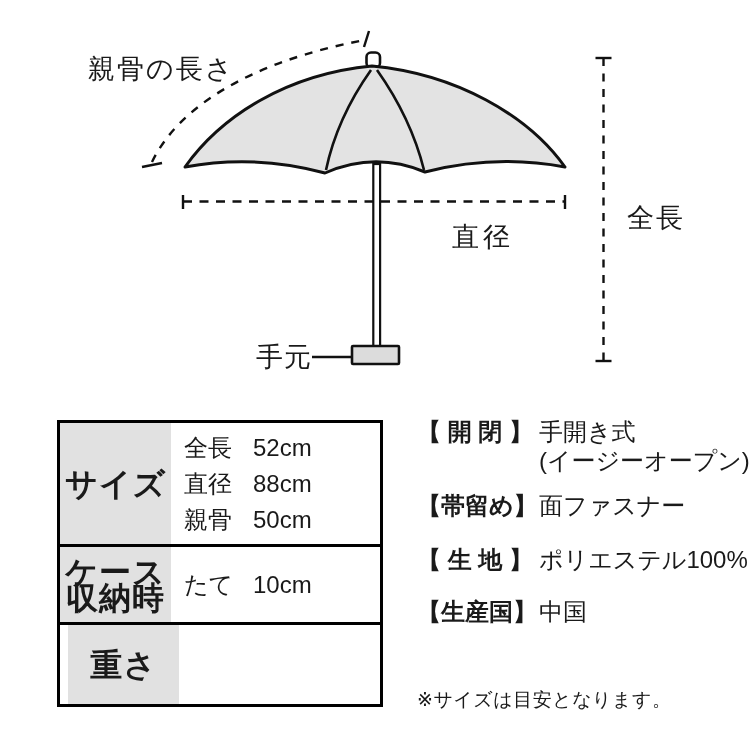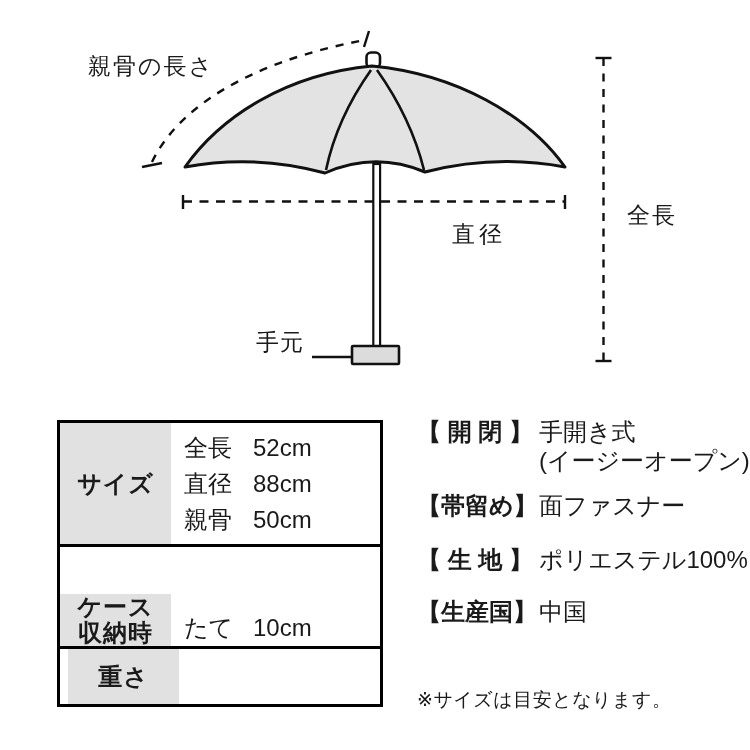--- a/index.html
+++ b/index.html
@@ -25,42 +25,42 @@
   .rib{stroke:var(--line);stroke-width:2.6;fill:none;}
   .knob{fill:#fff;stroke:var(--line);stroke-width:2.6;}
   .shaft{fill:#fff;stroke:var(--line);stroke-width:2.2;}
   .handle{fill:var(--handle_fill);stroke:var(--line);stroke-width:2.6;}
   .dim{stroke:var(--line);stroke-width:2.4;fill:none;}
   .dash-h{stroke-dasharray:9 7.5;}
   .dash-v{stroke-dasharray:8 7.5;}
   .dash-arc{stroke-dasharray:8 8;}
   .diag-label{
     position:absolute;
-    font-size:23px;
+    font-size:27px;
     font-weight:500;
     letter-spacing:2px;
     white-space:nowrap;
   }
   #lbl-rib{left:88px;top:51px;}
   #lbl-dia{left:452px;top:219px;letter-spacing:4px;}
   #lbl-len{left:627px;top:200px;letter-spacing:2px;}
-  #lbl-handle{left:256px;top:327px;letter-spacing:1px;}
+  #lbl-handle{left:256px;top:339px;letter-spacing:1px;}
   
   .spec-table{
     position:absolute;left:57px;top:420px;width:326px;height:287px;
     border:3px solid #000;display:flex;flex-direction:column;background:#fff;
   }
   .trow{display:flex;border-bottom:3px solid #000;}
   .trow:last-child{border-bottom:none;flex:1;padding-left:8px;}
   .trow-size{height:124px;}
-  .trow-case{height:102px;align-items:flex-end;}
+  .trow-case{height:78px;}
   .thead{
     width:111px;flex:none;background:var(--table_header_bg);
     display:flex;flex-direction:column;align-items:center;justify-content:center;
-    font-weight:bold;font-size:24px;line-height:26px;letter-spacing:1px;
+    font-weight:bold;font-size:32px;line-height:26px;letter-spacing:1px;
   }
   .tvals{
     flex:1;display:flex;flex-direction:column;justify-content:center;
     padding-left:13px;font-size:24px;
   }
   .tline{display:flex;align-items:baseline;line-height:36px;}
   .trow-case .tline{line-height:37px;}
   .mlabel{width:53px;flex:none;margin-right:16px;}
   
   .spec-list{position:absolute;left:417px;top:417px;width:320px;}

